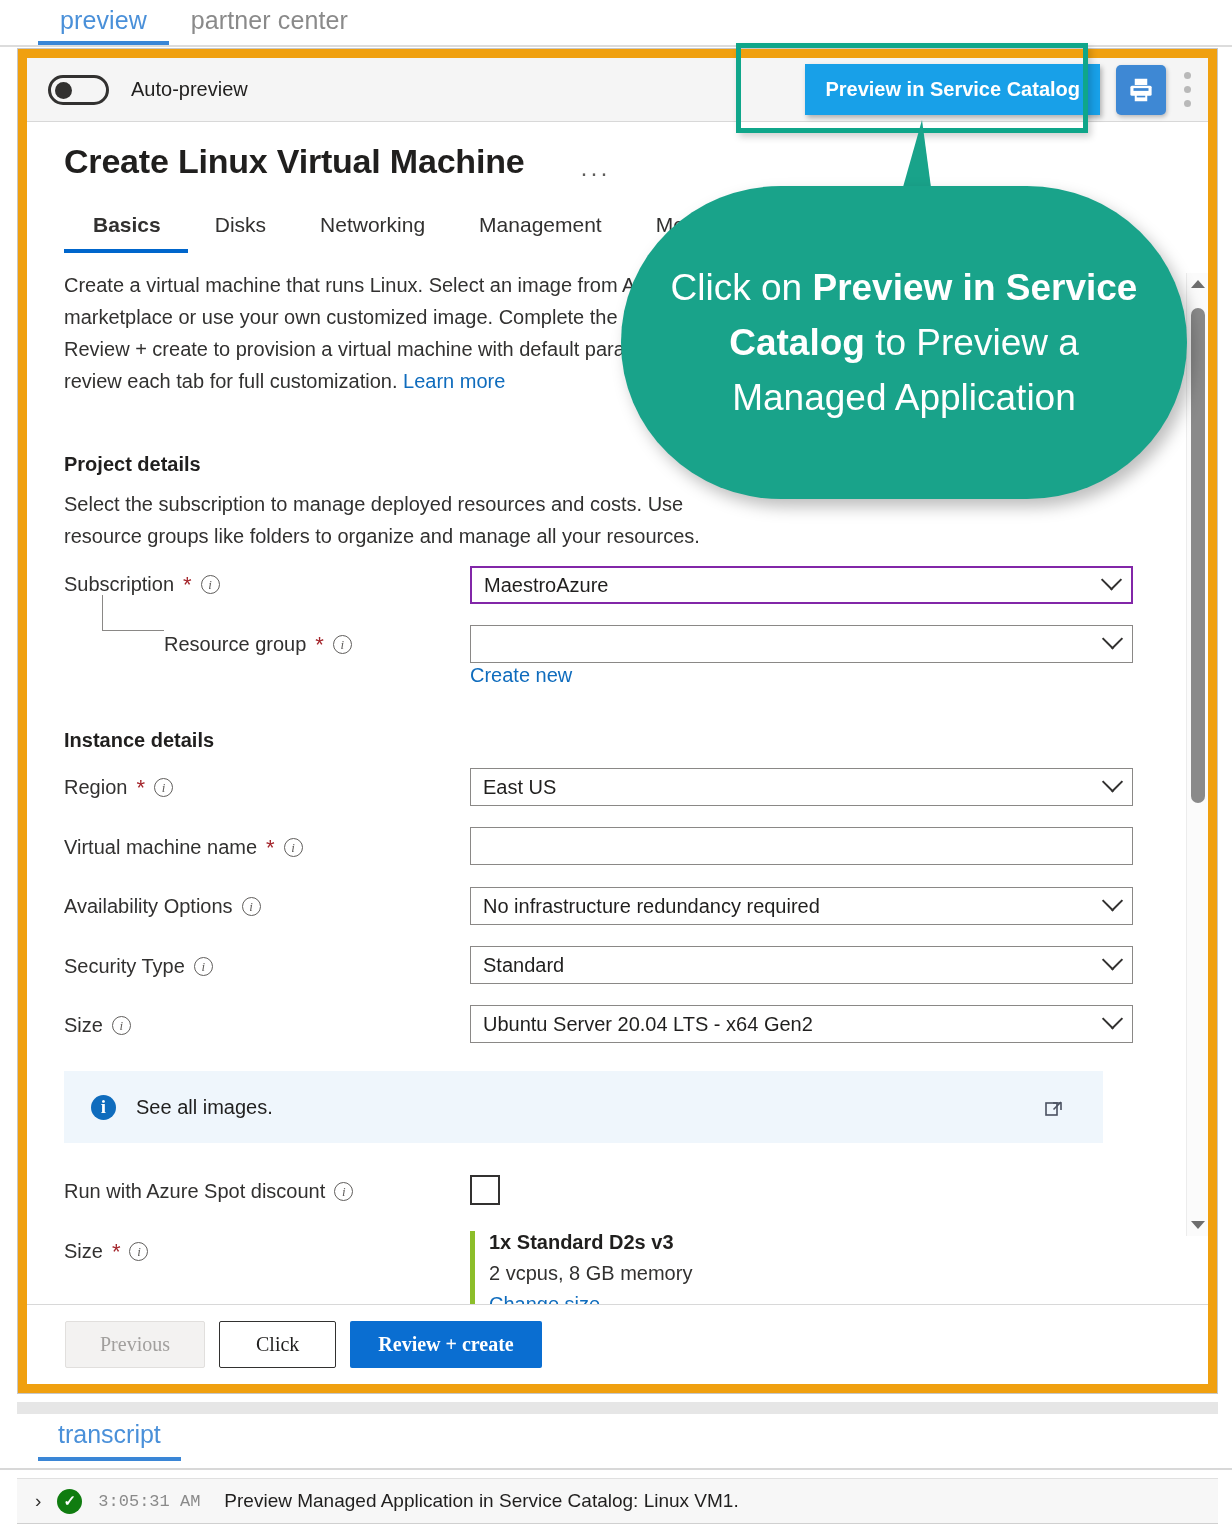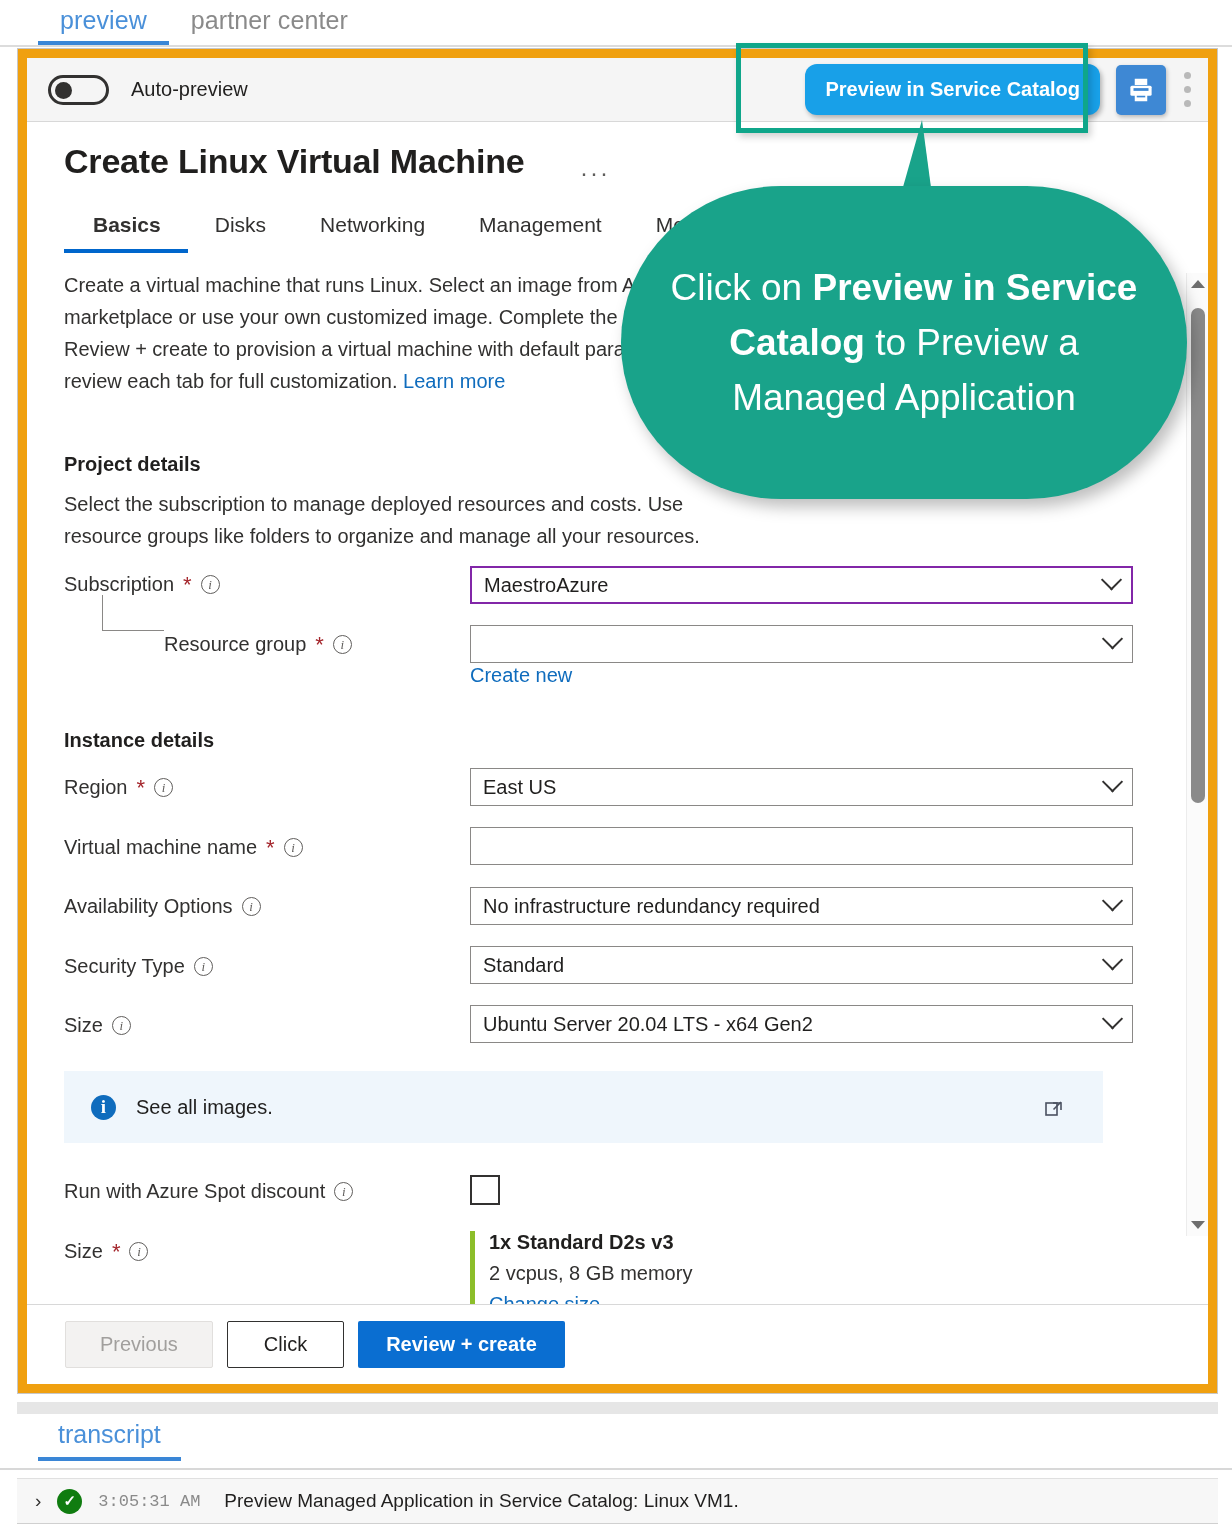--- a/index.html
+++ b/index.html
@@ -39,21 +39,21 @@
   .toggle {
     width:61px; height:30px; border:3px solid #323130; border-radius:16px;
     background:#f5f5f5; position:relative; flex:0 0 auto;
   }
   .toggle-knob { position:absolute; left:4px; top:4px; width:17px; height:17px; border-radius:50%; background:#323130; }
   .toggle-label { margin-left:22px; font-size:20px; color:#201f1e; }
 
   .head-right { margin-left:auto; display:flex; align-items:center; }
   .preview-btn {
     background:#18a0e8; color:#fff; font-weight:bold; font-size:20px;
-    padding:14px 20px; border:none; border-radius:12px; cursor:pointer;
+    padding:14px 20px; border:none; border-radius:0; cursor:pointer;
     box-shadow: 2px 3px 5px rgba(0,0,0,.28);
     white-space:nowrap; font-family:"Liberation Sans", sans-serif;
   }
   .print-btn {
     width:50px; height:50px; margin-left:16px; background:#3e88d4; border-radius:5px;
     display:flex; align-items:center; justify-content:center; cursor:pointer;
     box-shadow: 1px 2px 4px rgba(0,0,0,.25);
   }
   .kebab { width:42px; height:50px; display:flex; flex-direction:column; align-items:center; justify-content:center; gap:7px; cursor:pointer; }
   .kebab i { display:block; width:7px; height:7px; border-radius:50%; background:#b9b9b9; }
@@ -131,21 +131,21 @@
   .vsb .arr.dn { bottom:0; }
   .tri-up { width:0;height:0;border-left:7px solid transparent;border-right:7px solid transparent;border-bottom:8px solid #6e6e6e; }
   .tri-dn { width:0;height:0;border-left:7px solid transparent;border-right:7px solid transparent;border-top:8px solid #6e6e6e; }
   .vsb .thumb { position:absolute; left:4px; top:35px; width:14px; height:495px; background:#8a8a8a; border-radius:7px; cursor:pointer; }
 
   
   .footer {
     position:absolute; left:0; bottom:0; width:1181px; height:80px;
     background:#fff; border-top:1px solid #d8d8d8; display:flex; align-items:center; padding-left:38px; gap:14px;
   }
-  .btn { font-size:20px; font-family:Liberation Sans, sans-serif; cursor:pointer; border-radius:2px; }
+  .btn { font-size:20px; font-family:Liberation Serif, serif; cursor:pointer; border-radius:2px; }
   .btn-prev { background:#f3f2f1; color:#a19f9d; border:1px solid #e1dfdd; padding:11px 34px; }
   .btn-next { background:#fff; color:#201f1e; border:1px solid #323130; padding:11px 36px; }
   .btn-review { background:#0a6ed1; color:#fff; border:none; font-weight:bold; padding:12px 28px; }
 
   
   .tr-sep { position:absolute; left:17px; top:1402px; width:1201px; height:12px; background:#e6e6e6; }
   .tr-tabs { position:absolute; left:38px; top:1420px; }
   .tr-tab { font-size:25px; color:#4a90d9; padding:0 20px 8px 20px; border-bottom:4px solid #3a86d6; display:inline-block; cursor:pointer; }
   .tr-line { position:absolute; left:0; top:1468px; width:1232px; height:2px; background:#d8d8d8; }
   .tr-row { position:absolute; left:17px; top:1478px; width:1201px; height:46px; background:#f7f7f7; border-top:1px solid #e0e0e0; border-bottom:1px solid #d0d0d0; display:flex; align-items:center; }

